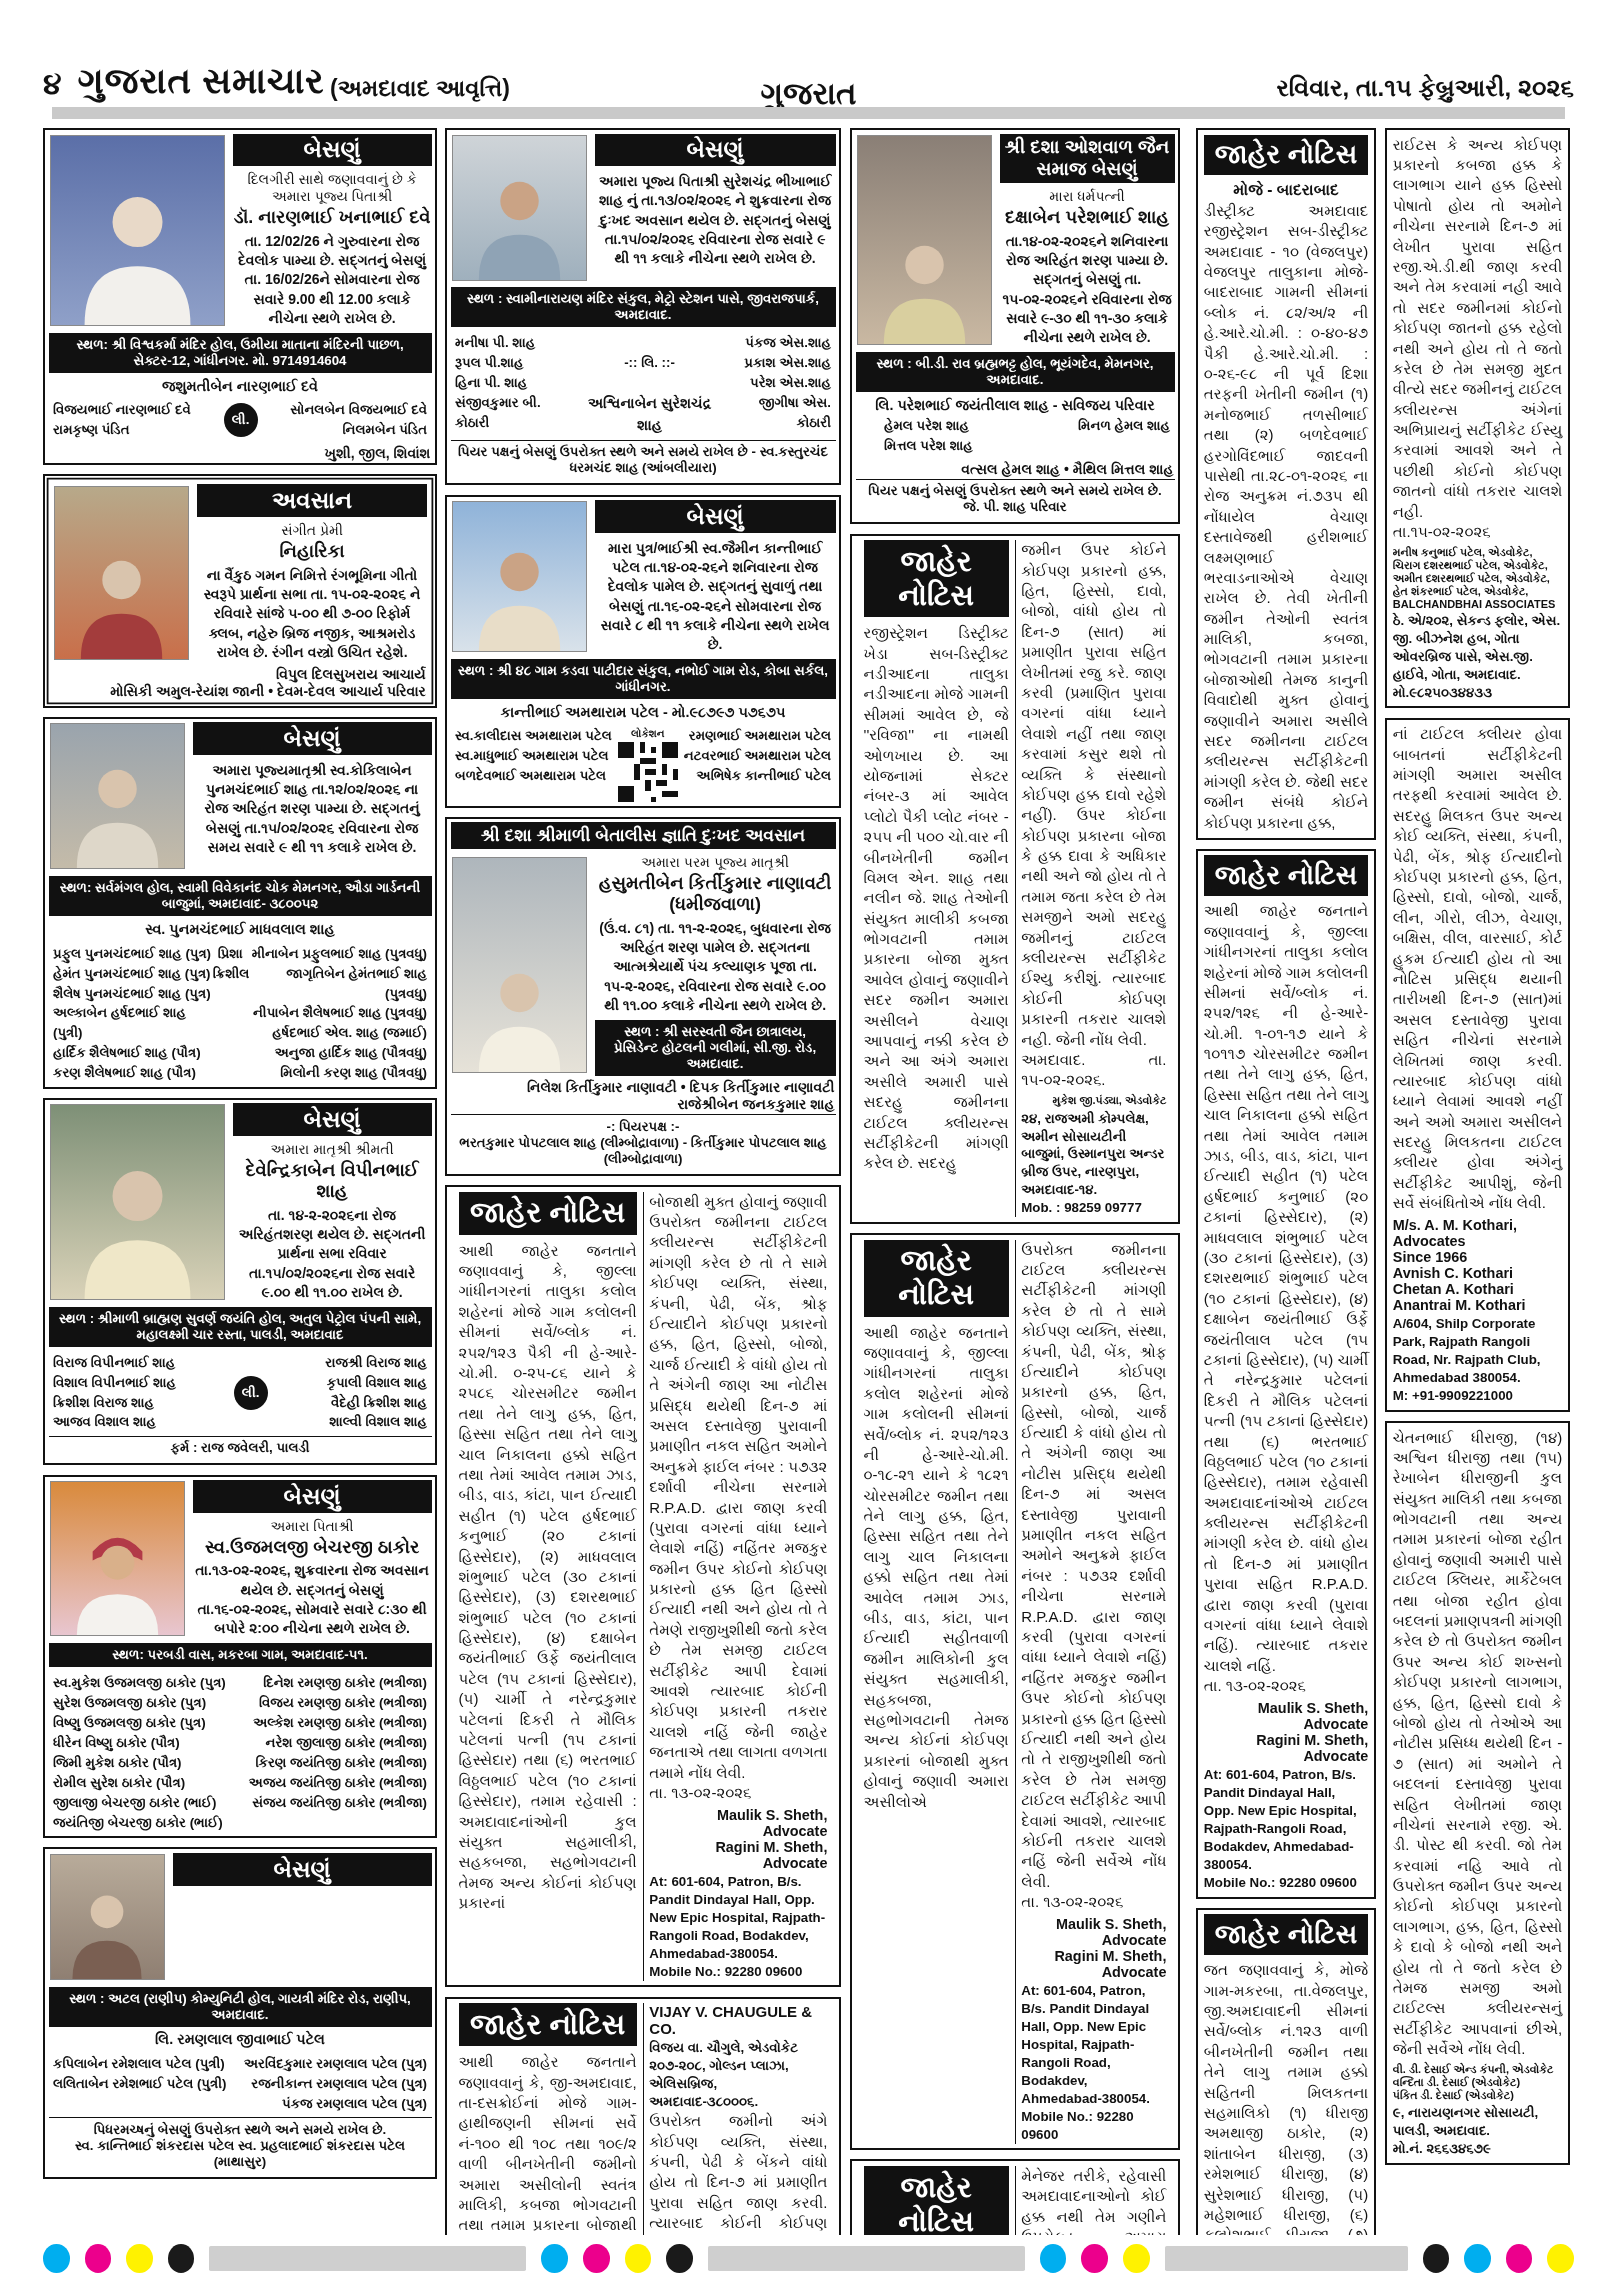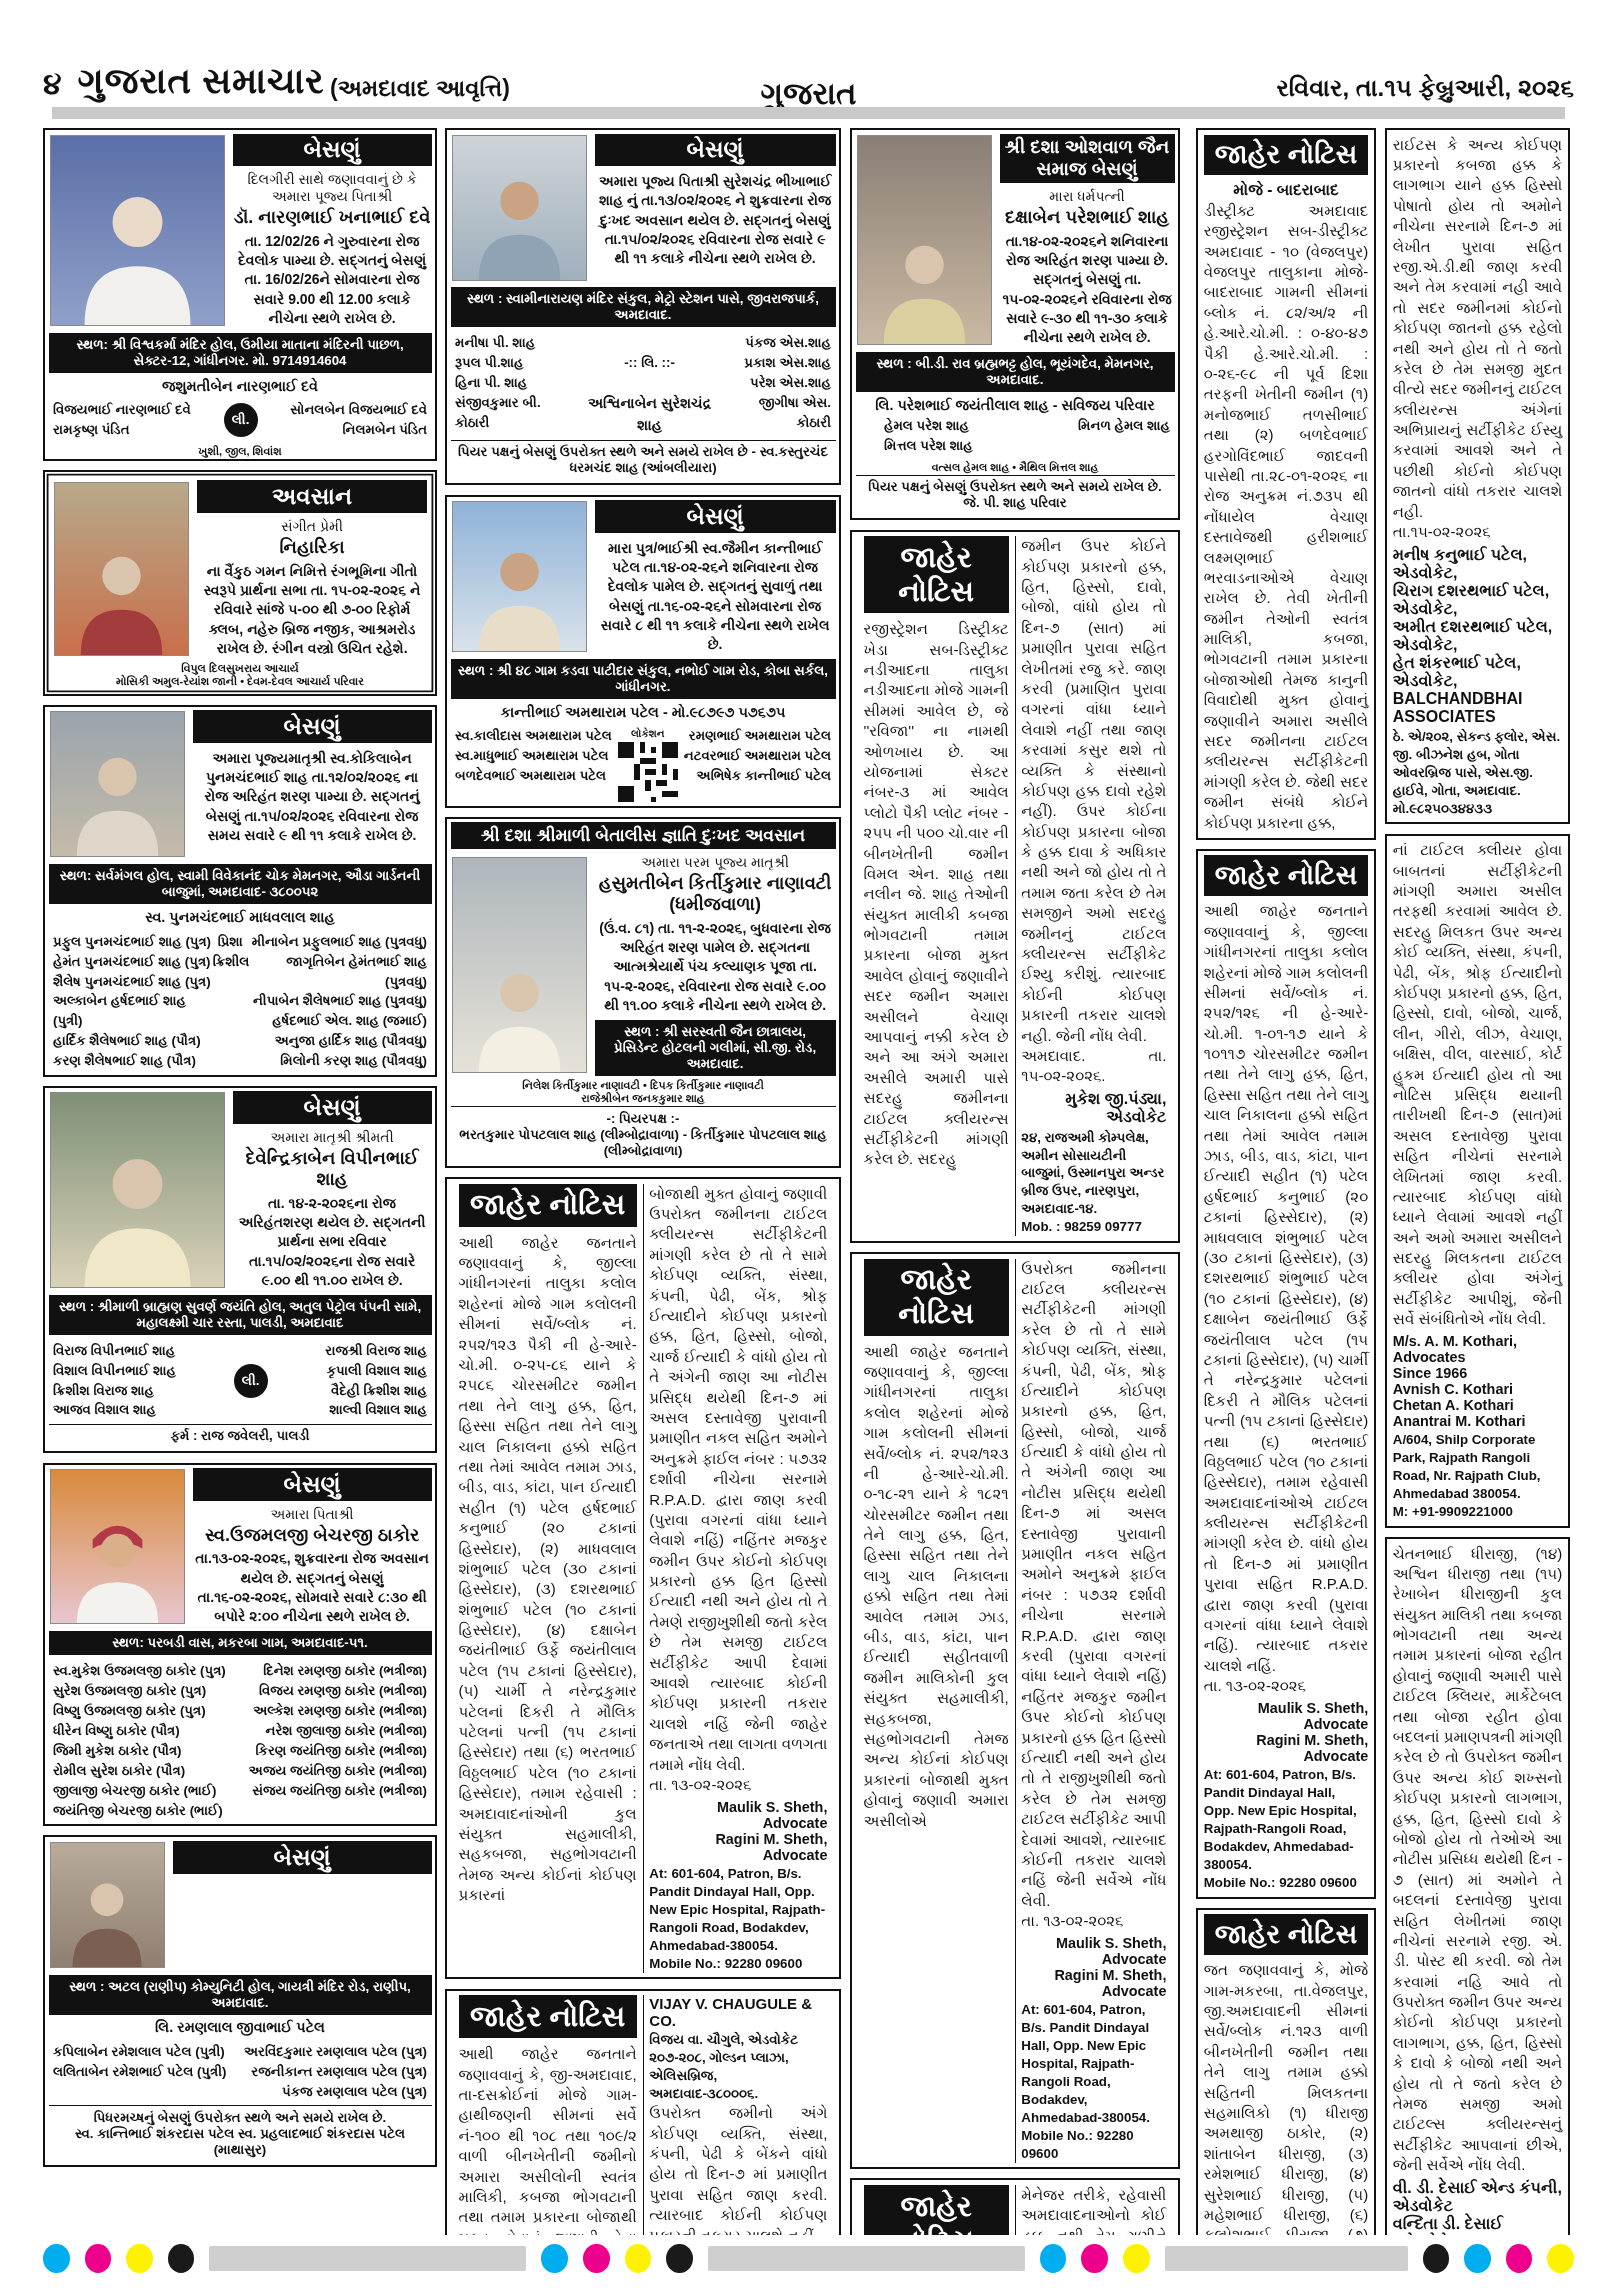--- a/index.html
+++ b/index.html
@@ -35,34 +35,34 @@
   .ob-name{font-size:18px;font-weight:800;text-align:center;padding:1.2px 3.5px;}
   .ob-body{font-size:14px;line-height:1.38;text-align:center;padding:2.3px 5.8px;font-weight:600;}
   .loc{background:#111;color:#fff;font-weight:700;font-size:13.3px;text-align:center;padding:4px 5.8px;margin:2.3px 3.5px;}
   .topname{font-size:14.4px;font-weight:800;text-align:center;padding:2.3px;}
   .names{display:flex;justify-content:space-between;align-items:flex-start;gap:0;padding:3.5px 8px;font-size:13.3px;font-weight:700;line-height:1.5;}
   .nm{white-space:pre-line;min-width:0;}
   .nm.r{text-align:right;}
   .nm.c{text-align:center;}
   .li-badge{background:#111;color:#fff;border-radius:50%;width:34px;height:34px;display:flex;align-items:center;justify-content:center;font-size:13.3px;font-weight:800;flex:0 0 auto;align-self:center;}
   .ob-footer{text-align:center;font-weight:700;font-size:13.3px;border-top:1.7px solid #111;padding:3.5px 4.6px;margin:0 3.5px 3.5px;white-space:pre-line;}
-  .ob-kids{text-align:center;font-weight:800;font-size:11px;padding:1.2px 4.6px;}
+  .ob-kids{text-align:right;font-weight:800;font-size:14px;padding:1.2px 4.6px;}
   .qrbox{display:flex;flex-direction:column;align-items:center;flex:0 0 auto;}
   .qrlbl{font-size:10.4px;font-weight:700;}
   .qr{width:60px;height:60px;}
   
   .notice{border:2.3px solid #111;background:#fff;padding:4.6px 5.8px;flex:0 0 auto;}
   .n-head{background:#111;color:#fff;font-weight:800;font-size:29px;text-align:center;padding:4.6px 2.3px;margin-bottom:5.8px;}
   .n-sub{font-size:15.6px;font-weight:800;text-align:center;margin-bottom:2.3px;}
   .n-body{font-size:15px;line-height:1.36;text-align:justify;white-space:pre-line;font-weight:500;}
   .n-cols{display:flex;gap:0;}
   .n-sc{flex:1;min-width:0;padding:0 5.8px;}
   .n-sc + .n-sc{border-left:1.2px solid #111;}
   .sig-en{font-weight:800;font-size:14.4px;text-align:right;white-space:pre-line;padding-top:3.5px;}
-  .sig-gu{font-weight:800;font-size:16px;text-align:right;white-space:pre-line;padding-top:3.5px;}
+  .sig-gu{font-weight:800;font-size:11px;text-align:right;white-space:pre-line;padding-top:3.5px;}
   .sig-addr{font-size:13.3px;line-height:1.35;white-space:pre-line;padding-top:2.3px;font-weight:600;}
   .firm{font-weight:800;font-size:15px;}
   
   .marks{position:absolute;top:2244px;left:43px;width:1531px;height:29px;display:flex;align-items:center;gap:15px;}
   .dot{width:26.6px;height:29px;border-radius:50%;flex:0 0 auto;}
   .dc{background:#00aeef;} .dm{background:#ec008c;} .dy{background:#fff200;} .dk{background:#1a1a1a;}
   .gbar{height:25.4px;background:#cfcfcf;flex:1 1 auto;border-radius:1.7px;position:relative;}
 </style>
 </head>
 <body>

